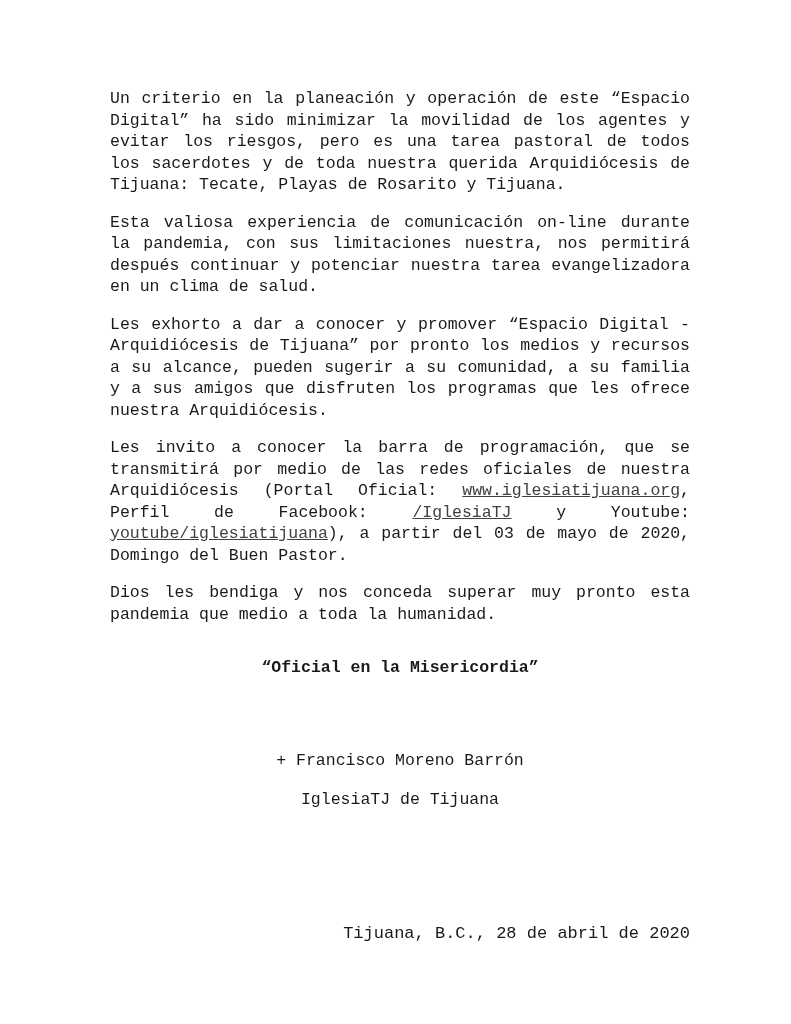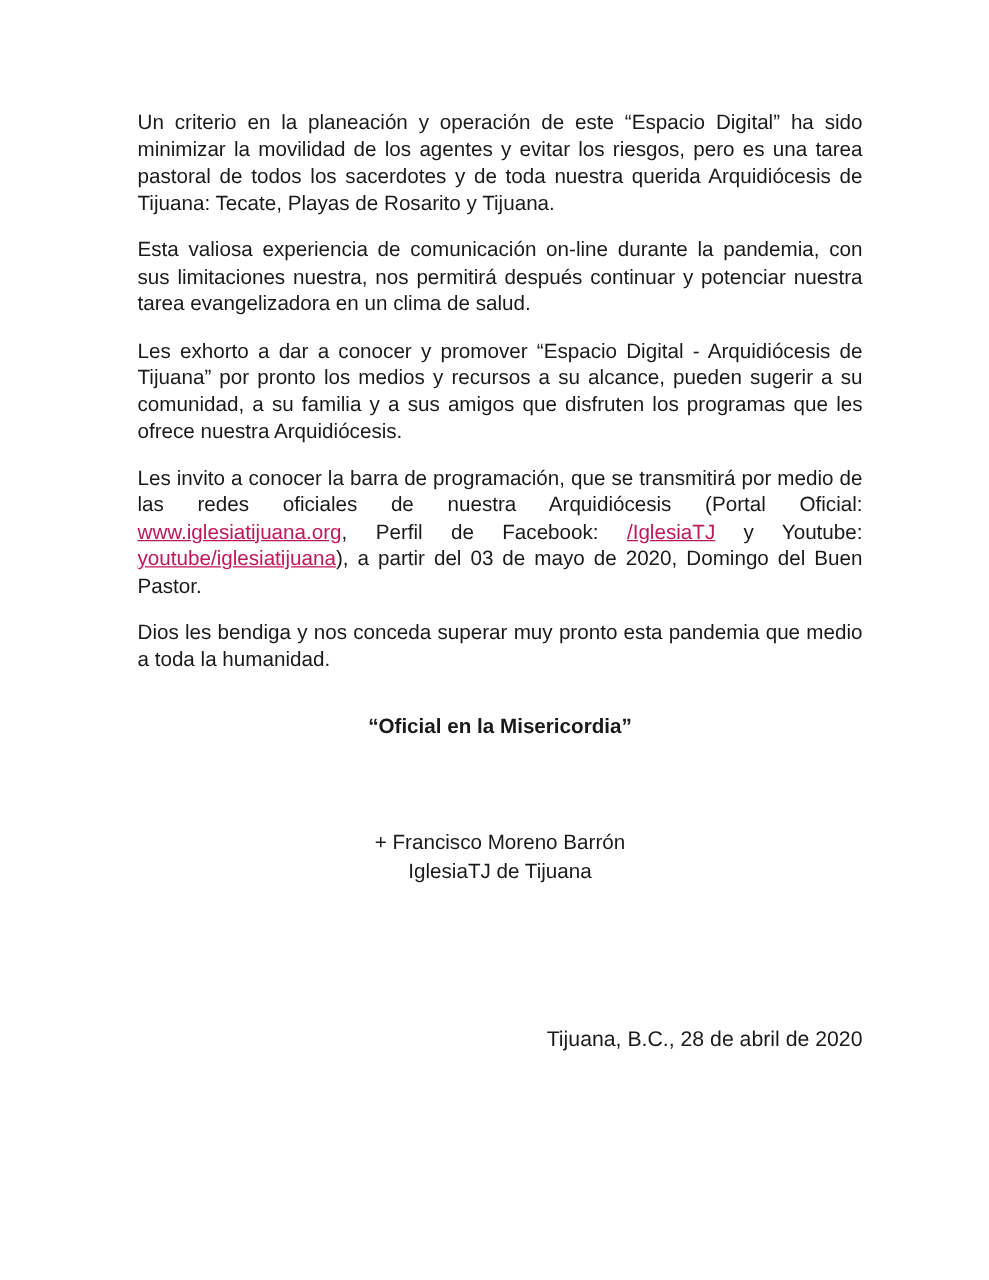--- a/index.html
+++ b/index.html
@@ -5,39 +5,39 @@
   html, body {
     margin: 0;
     padding: 0;
     background: #ffffff;
   }
   .page {
     position: relative;
     width: 791px;
     height: 1024px;
     background: #ffffff;
-    font-family: Liberation Sans, sans-serif;
+    font-family: Liberation Mono, monospace;
     color: #1a1a1a;
     overflow: hidden;
     box-sizing: border-box;
   }
   .content {
     box-sizing: border-box;
     width: 791px;
     padding: 88px 101px 0 110px; 
   }
   .para {
     margin: 0 0 16px 0;
     font-size: 16.5px;
     line-height: 21.5px;
     text-align: justify;
     text-justify: inter-word;
   }
   .para a.doclink {
-    color: #be185d;
+    color: #404040;
     text-decoration: underline;
     cursor: pointer;
   }
   .quote {
     margin: 32px 0 0 0;
     font-size: 16.5px;
     line-height: 21.5px;
     font-weight: bold;
     text-align: center;
   }
@@ -45,21 +45,21 @@
     margin: 41px 0 0 0;
     font-size: 16.5px;
     line-height: 21.5px;
     text-align: left;
   }
   .signature {
     margin: 70px 0 0 0;
     text-align: center;
   }
   .sig-line {
-    margin: 0;
+    margin: 16px;
     font-size: 16.5px;
     line-height: 23px;
   }
   .dateline {
     margin: 112px 0 0 0;
     font-size: 17px;
     line-height: 21.5px;
     text-align: right;
   }
 </style>

